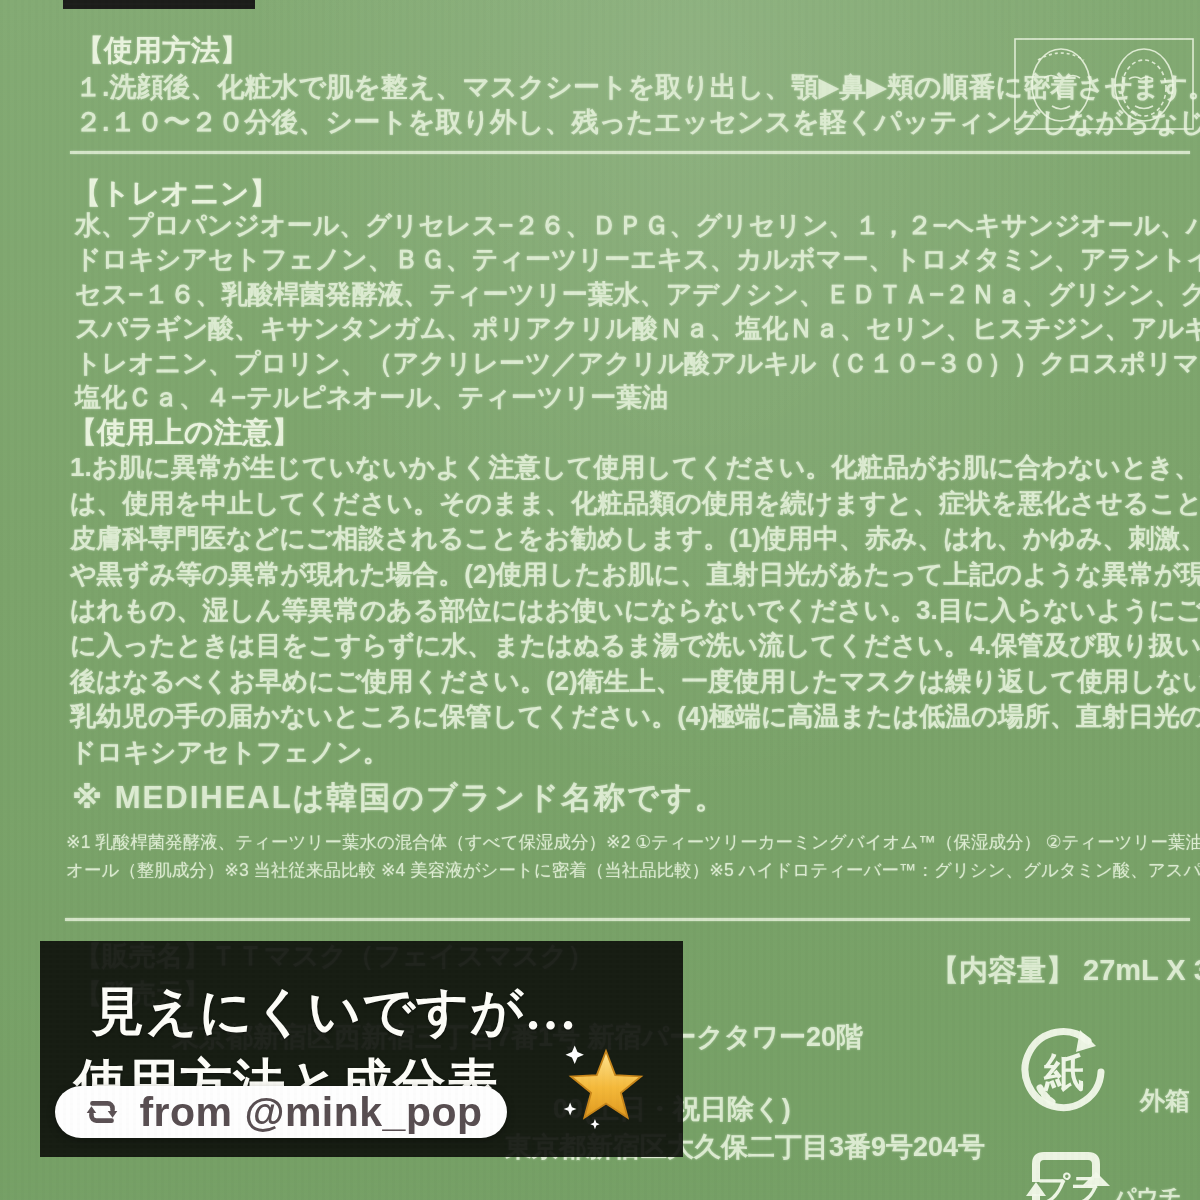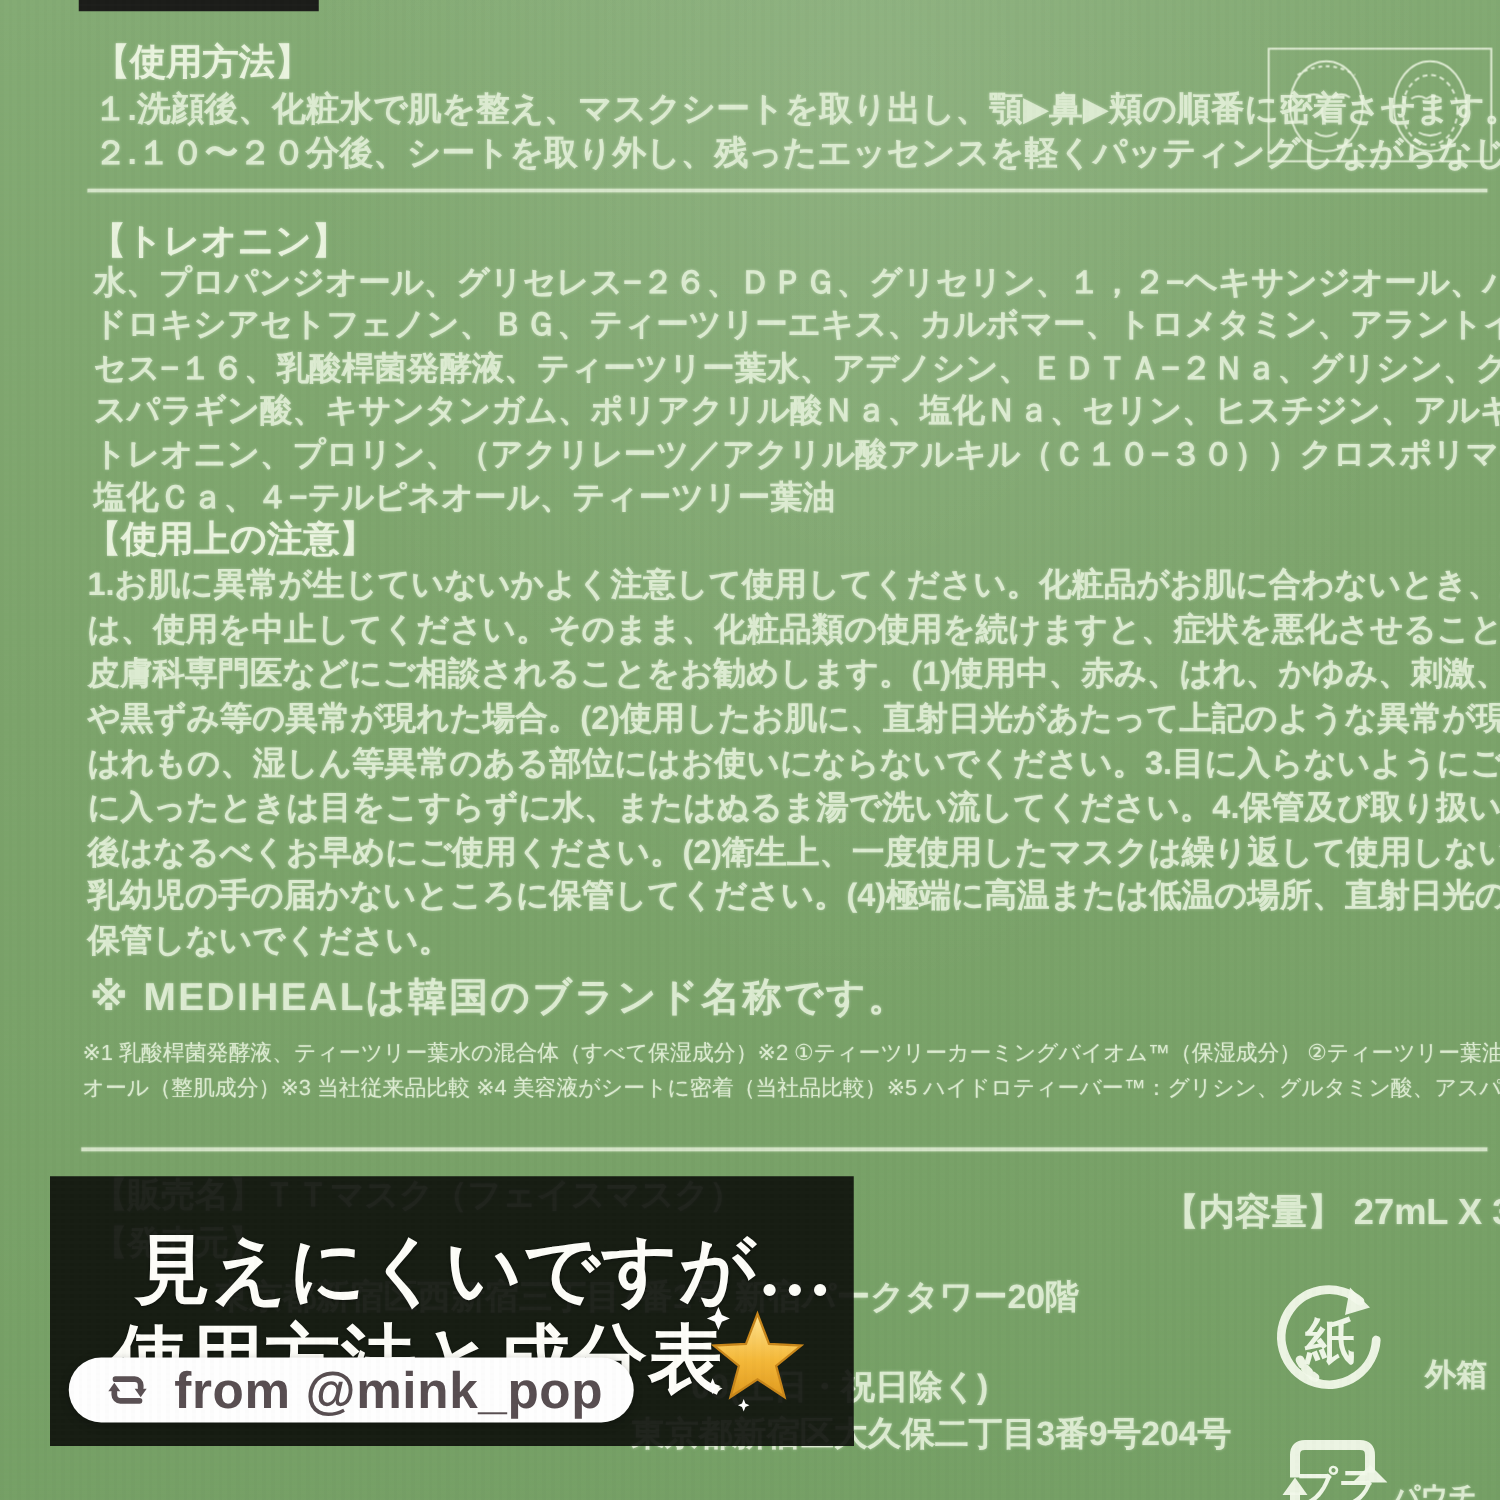--- a/index.html
+++ b/index.html
@@ -13,21 +13,21 @@
      text-shadow:0 0 2.5px rgba(232,244,222,.55);}
   .hd{color:#e9f3de;}
   .fine{font-weight:400;text-shadow:0 0 1.5px rgba(232,244,222,.5);}
   .rule{position:absolute;height:2.5px;background:rgba(228,240,216,.85);
         box-shadow:0 0 2px rgba(228,240,216,.6);}
   .topbar{position:absolute;left:63px;top:0;width:192px;height:9px;background:#1c1d1a;z-index:4;}
   .obox{position:absolute;left:40px;top:941px;width:643px;height:216px;
         background:rgba(13,15,11,0.91);z-index:2;}
   .otext{position:absolute;z-index:3;white-space:nowrap;line-height:1;
         font-family:"Liberation Serif","DejaVu Serif",serif;font-weight:700;
-        color:#fdfdf8;font-size:60px;letter-spacing:1px;text-shadow:0 1px 3px rgba(0,0,0,.45);margin-left:16px;}
+        color:#fdfdf8;font-size:52px;letter-spacing:1px;text-shadow:0 1px 3px rgba(0,0,0,.45);}
   .star{position:absolute;left:560px;top:1040px;z-index:3;}
   .pill{position:absolute;left:55px;top:1086px;width:452px;height:52px;border-radius:36px;
         background:#fefefe;z-index:5;display:flex;align-items:center;justify-content:center;
         gap:14px;box-shadow:0 2px 8px rgba(0,0,0,.28);}
   .pill span{font-size:41px;font-weight:700;color:#584e51;letter-spacing:.5px;}
   .icons{position:absolute;z-index:1;}
   .grain{position:absolute;inset:0;z-index:6;pointer-events:none;opacity:.5;
      background-image:
        repeating-linear-gradient(0deg, rgba(255,255,255,.02) 0 2px, transparent 2px 5px),
        repeating-linear-gradient(90deg, rgba(0,0,0,.018) 0 3px, transparent 3px 7px);}
@@ -70,21 +70,21 @@
 
     <span class="t hd" style="left:68px;top:418px;font-size:29px">【使用上の注意】</span>
     <span class="t" style="left:70px;top:454px;font-size:26px">1.お肌に異常が生じていないかよく注意して使用してください。化粧品がお肌に合わないとき、次のような場合に</span>
     <span class="t" style="left:70px;top:490px;font-size:26px">は、使用を中止してください。そのまま、化粧品類の使用を続けますと、症状を悪化させることがありますので、</span>
     <span class="t" style="left:70px;top:525px;font-size:26px">皮膚科専門医などにご相談されることをお勧めします。(1)使用中、赤み、はれ、かゆみ、刺激、色抜け(白斑等)</span>
     <span class="t" style="left:70px;top:561px;font-size:26px">や黒ずみ等の異常が現れた場合。(2)使用したお肌に、直射日光があたって上記のような異常が現れた場合。2.傷や</span>
     <span class="t" style="left:70px;top:597px;font-size:26px">はれもの、湿しん等異常のある部位にはお使いにならないでください。3.目に入らないようにご注意ください。目</span>
     <span class="t" style="left:70px;top:632px;font-size:26px">に入ったときは目をこすらずに水、またはぬるま湯で洗い流してください。4.保管及び取り扱い上の注意 (1)開封</span>
     <span class="t" style="left:70px;top:668px;font-size:26px">後はなるべくお早めにご使用ください。(2)衛生上、一度使用したマスクは繰り返して使用しないでください。(3)</span>
     <span class="t" style="left:70px;top:703px;font-size:26px">乳幼児の手の届かないところに保管してください。(4)極端に高温または低温の場所、直射日光のあたる場所には</span>
-    <span class="t" style="left:70px;top:739px;font-size:26px">保管しないでください。</span>
+    <span class="t" style="left:70px;top:739px;font-size:26px">ドロキシアセトフェノン。</span>
 
     <span class="t" style="left:72px;top:782px;font-size:31px;letter-spacing:2px">※ MEDIHEALは韓国のブランド名称です。</span>
 
     <span class="t fine" style="left:66px;top:834px;font-size:17.5px">※1 乳酸桿菌発酵液、ティーツリー葉水の混合体（すべて保湿成分）※2 ①ティーツリーカーミングバイオム™（保湿成分） ②ティーツリー葉油（整肌成分）③4−テルピネ</span>
     <span class="t fine" style="left:66px;top:862px;font-size:17.5px">オール（整肌成分）※3 当社従来品比較 ※4 美容液がシートに密着（当社品比較）※5 ハイドロティーバー™：グリシン、グルタミン酸、アスパラギン酸、塩化Ｎａ、セリン、</span>
 
     <div class="rule" style="left:65px;top:918px;width:1125px"></div>
 
     <span class="t" style="left:75px;top:943px;font-size:27px">【販売名】ＴＴマスク（フェイスマスク）</span>
     <span class="t" style="left:75px;top:981px;font-size:27px">【発売元】</span>

